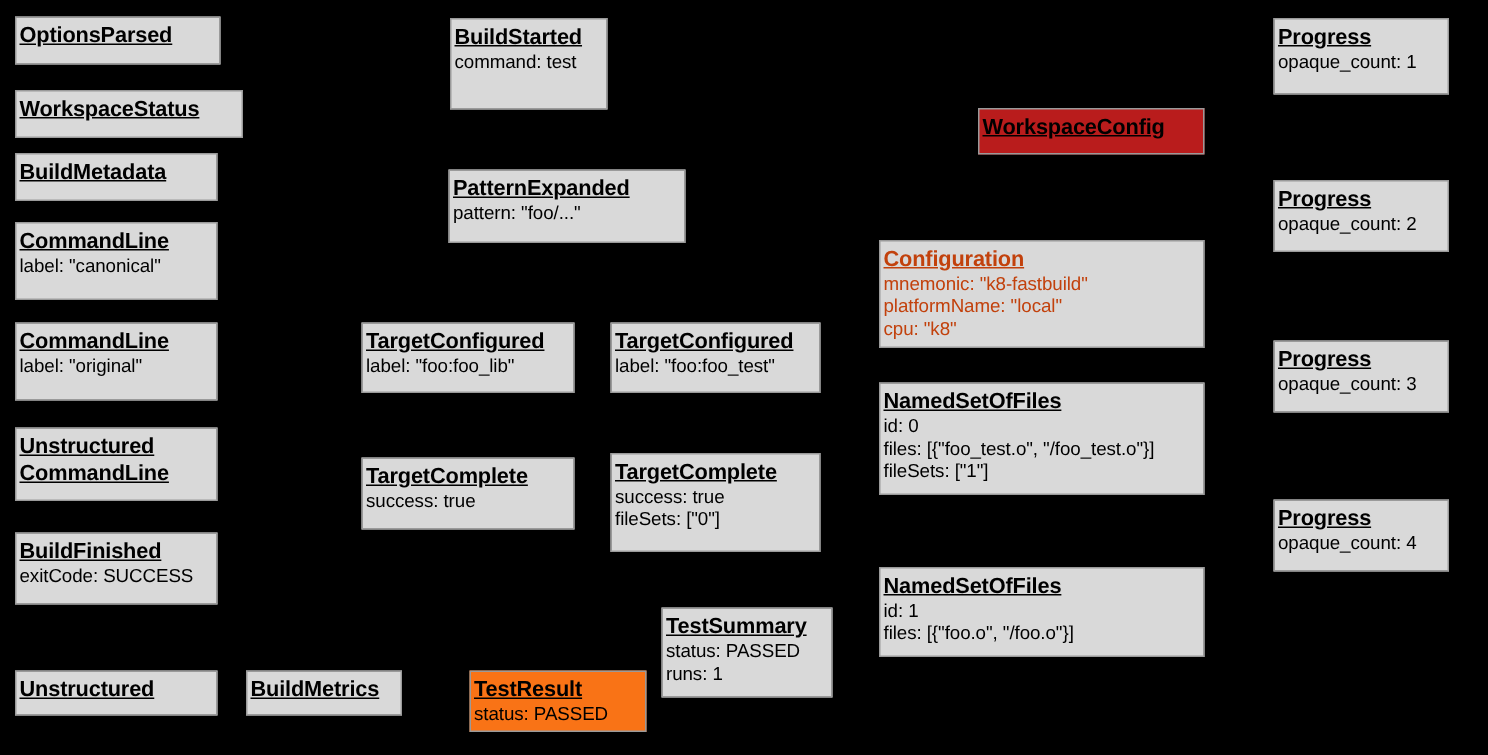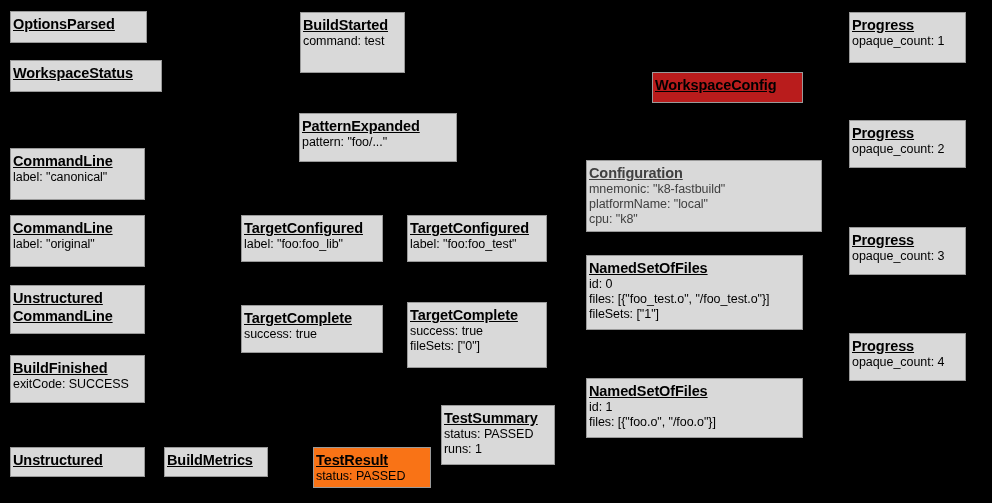--- a/index.html
+++ b/index.html
@@ -49,20 +49,23 @@
 </style>
 </head>
 <body>
 
 <div id="canvas">
     <div class="node title-only" style="left: 10px; top: 11px; width: 137px; height: 32px; background: rgb(217, 217, 217); border-color: rgb(154, 154, 154); color: rgb(0, 0, 0);">
       <div><span class="node-title">OptionsParsed</span></div>
     </div>
     <div class="node title-only" style="left: 10px; top: 60px; width: 152px; height: 32px; background: rgb(217, 217, 217); border-color: rgb(154, 154, 154); color: rgb(0, 0, 0);">
       <div><span class="node-title">WorkspaceStatus</span></div>
+    </div>
+    <div class="node title-only" style="left: 10px; top: 102px; width: 135px; height: 32px; background: rgb(217, 217, 217); border-color: rgb(154, 154, 154); color: rgb(0, 0, 0);">
+      <div><span class="node-title">BuildMetadata</span></div>
     </div>
     <div class="node" style="left: 10px; top: 148px; width: 135px; height: 52px; background: rgb(217, 217, 217); border-color: rgb(154, 154, 154); color: rgb(0, 0, 0);">
       <div><span class="node-title">CommandLine</span></div>
       <div class="node-fields">label: "canonical"</div>
     </div>
     <div class="node" style="left: 10px; top: 215px; width: 135px; height: 52px; background: rgb(217, 217, 217); border-color: rgb(154, 154, 154); color: rgb(0, 0, 0);">
       <div><span class="node-title">CommandLine</span></div>
       <div class="node-fields">label: "original"</div>
     </div>
     <div class="node title-only" style="left: 10px; top: 285px; width: 135px; height: 49px; background: rgb(217, 217, 217); border-color: rgb(154, 154, 154); color: rgb(0, 0, 0); text-decoration: underline;">
@@ -109,21 +112,21 @@
       <div class="node-fields">status: PASSED</div>
     </div>
     <div class="node" style="left: 441px; top: 405px; width: 114px; height: 60px; background: rgb(217, 217, 217); border-color: rgb(154, 154, 154); color: rgb(0, 0, 0);">
       <div><span class="node-title">TestSummary</span></div>
       <div class="node-fields">status: PASSED
 runs: 1</div>
     </div>
     <div class="node title-only" style="left: 652px; top: 72px; width: 151px; height: 31px; background: #b91c1c; border-color: rgb(154, 154, 154); color: rgb(0, 0, 0);">
       <div><span class="node-title">WorkspaceConfig</span></div>
     </div>
-    <div class="node" style="left: 586px; top: 160px; width: 236px; height: 72px; background: rgb(217, 217, 217); border-color: rgb(154, 154, 154); color: #404040;">
+    <div class="node" style="left: 586px; top: 160px; width: 217px; height: 72px; background: rgb(217, 217, 217); border-color: rgb(154, 154, 154); color: #c2410c;">
       <div><span class="node-title">Configuration</span></div>
       <div class="node-fields">mnemonic: "k8-fastbuild"
 platformName: "local"
 cpu: "k8"</div>
     </div>
     <div class="node" style="left: 586px; top: 255px; width: 217px; height: 75px; background: rgb(217, 217, 217); border-color: rgb(154, 154, 154); color: rgb(0, 0, 0);">
       <div><span class="node-title">NamedSetOfFiles</span></div>
       <div class="node-fields">id: 0
 files: [{"foo_test.o", "/foo_test.o"}]
 fileSets: ["1"]</div>

